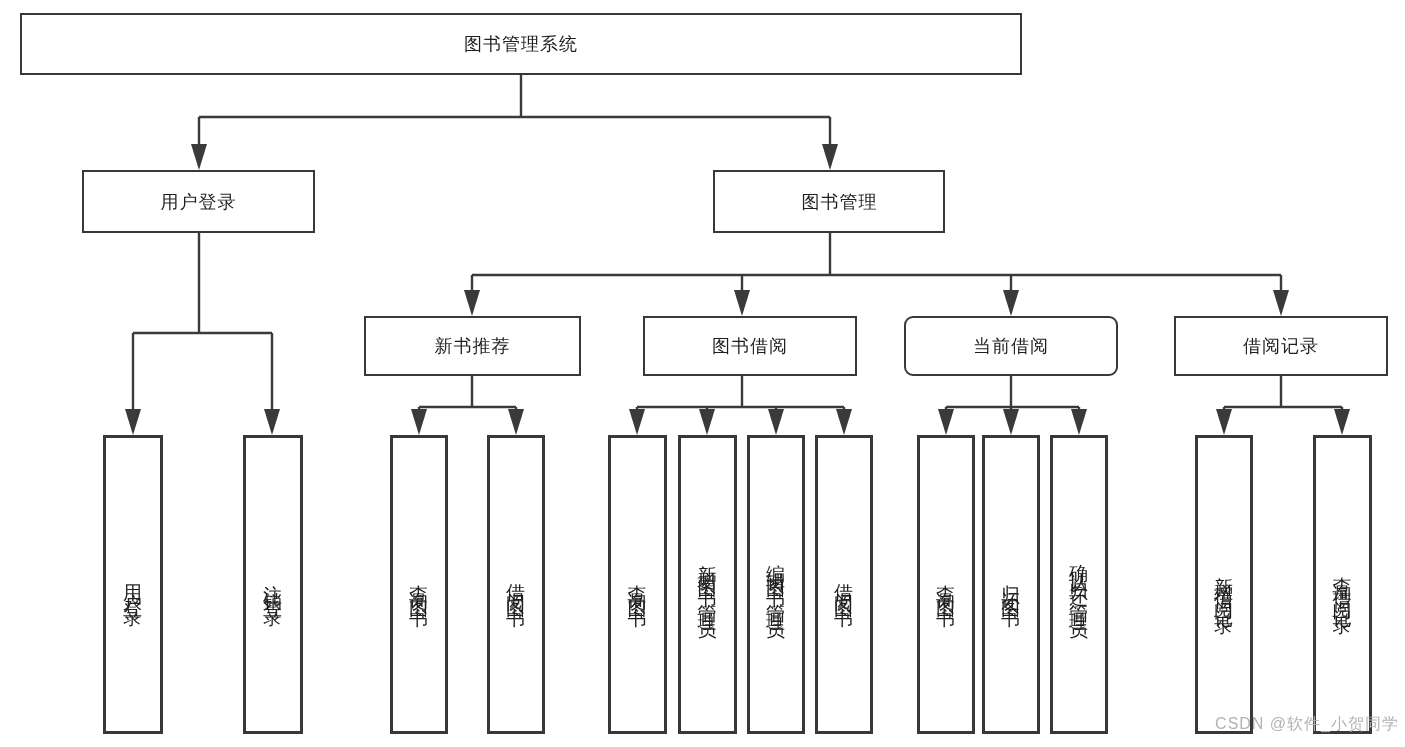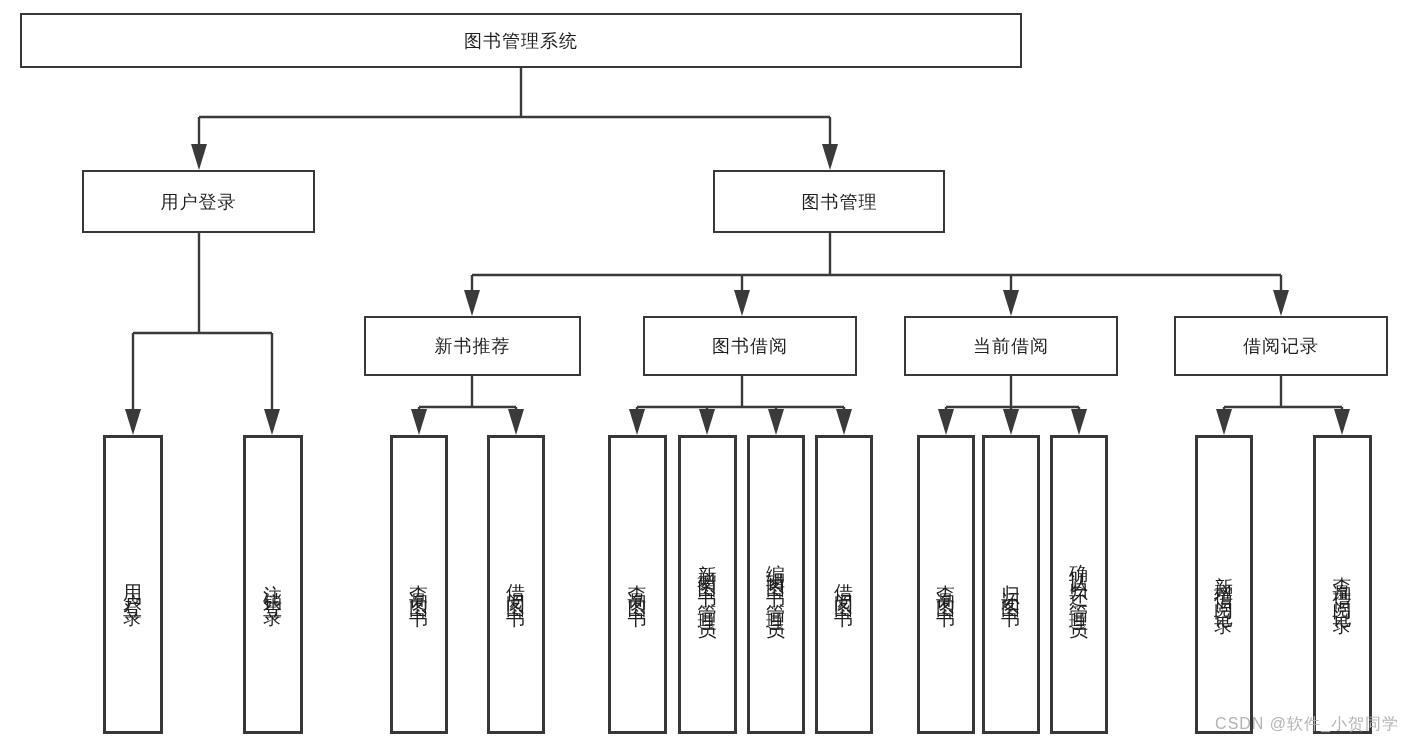--- a/index.html
+++ b/index.html
@@ -99,28 +99,28 @@
       <polygon points="1071,409 1087,409 1079,435"></polygon>
     </g>
 
     <g>
       <path d="M1281 376 V407 M1224 407 H1342 M1224 407 V411 M1342 407 V411"></path>
       <polygon points="1216,409 1232,409 1224,435"></polygon>
       <polygon points="1334,409 1350,409 1342,435"></polygon>
     </g>
   </svg>
 
-  <div class="node h" style="left:20px; top:13px; width:1002px; height:55px;">图书管理系统</div>
+  <div class="node h" style="left:20px; top:13px; width:1002px; height:62px;">图书管理系统</div>
 
   <div class="node h" style="left:82px; top:170px; width:233px; height:63px;">用户登录</div>
   <div class="node h" style="left:713px; top:170px; width:232px; height:63px;padding-left:21px;">图书管理</div>
 
   <div class="node h" style="left:364px; top:316px; width:217px; height:60px;">新书推荐</div>
   <div class="node h" style="left:635px; top:316px; width:214px; height:60px;margin-left:8px;">图书借阅</div>
-  <div class="node h" style="left:904px; top:316px; width:214px; height:60px;">当前借阅</div>
+  <div class="node h" style="left:904px; top:316px; width:214px; height:60px;border-radius:9px;">当前借阅</div>
   <div class="node h" style="left:1174px; top:316px; width:214px; height:60px;">借阅记录</div>
 
   <div class="node v" style="left:103px; top:435px; width:60px; height:299px;">用户登录</div>
   <div class="node v" style="left:243px; top:435px; width:60px; height:299px;">注销登录</div>
 
   <div class="node v" style="left:390px; top:435px; width:58px; height:299px;">查询图书</div>
   <div class="node v" style="left:487px; top:435px; width:58px; height:299px;">借阅图书</div>
 
   <div class="node v" style="left:608px; top:435px; width:59px; height:299px;">查询图书</div>
   <div class="node v" style="left:678px; top:435px; width:59px; height:299px;">新增图书（管理员）</div>

